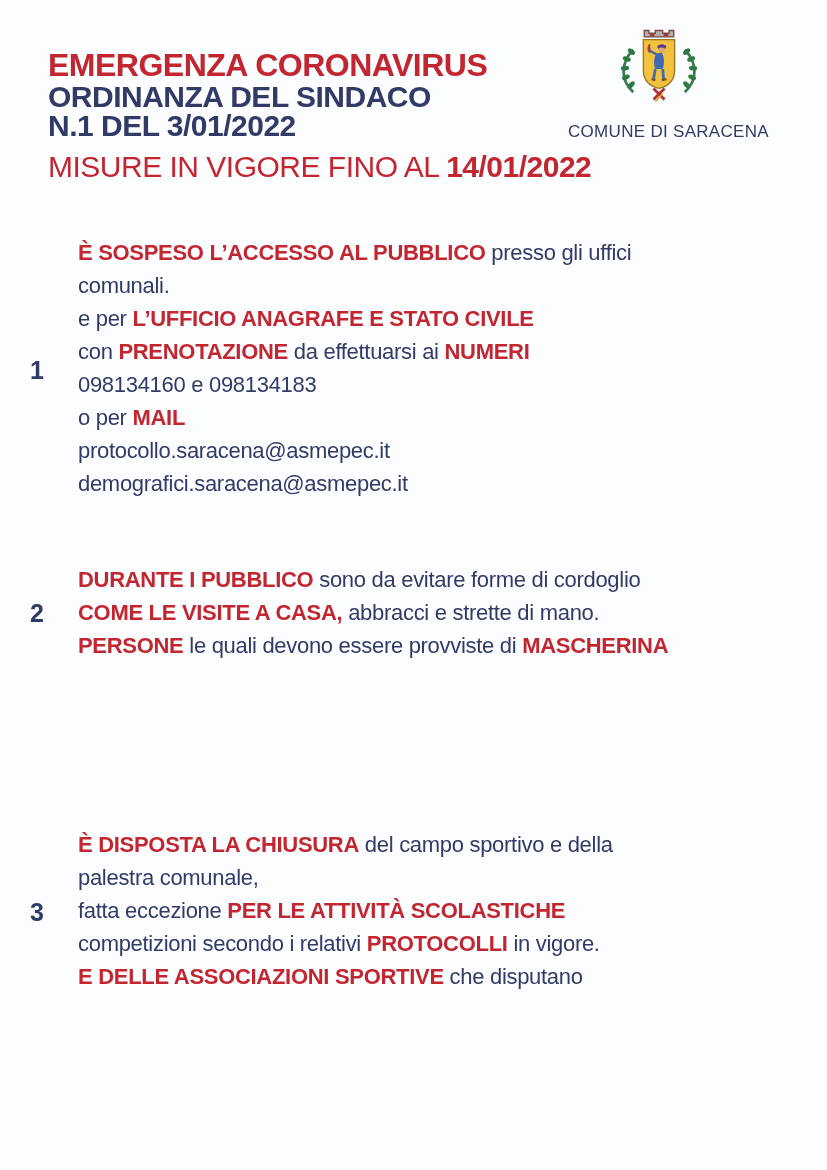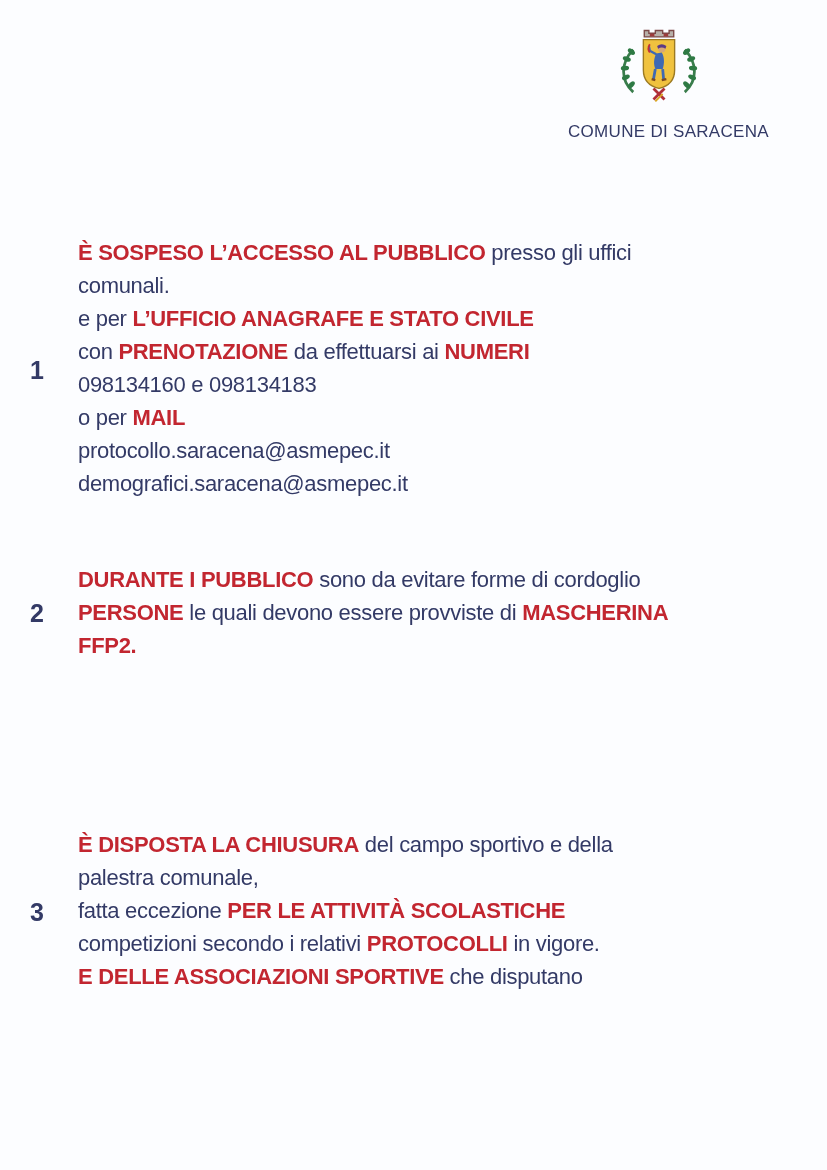--- a/index.html
+++ b/index.html
@@ -64,20 +64,26 @@
   .line .navy{color:var(--navy);font-weight:400;}
   .s1{top:236px;} .s1 .num{top:120px;}
   .s2{top:563px;} .s2 .num{top:36px;}
   .s3{top:828px;} .s3 .num{top:70px;}
 </style>
 </head>
 <body>
 
 <div class="page">
 
+  <div class="titles">
+    <div class="t-main">EMERGENZA CORONAVIRUS</div>
+    <div class="t-ord">ORDINANZA DEL SINDACO</div>
+    <div class="t-ord">N.1 DEL 3/01/2022</div>
+    <div class="t-validity"><span class="v-prefix">MISURE IN VIGORE FINO AL </span><span class="v-date">14/01/2022</span></div>
+  </div>
 
   <div class="brand">
     <svg class="crest" width="92" height="92" viewBox="0 0 100 100" aria-hidden="true">
 
       <g stroke="#3a7d4c" stroke-width="3" fill="none">
         <path d="M22,74 C8,62 8,42 22,28"></path>
         <path d="M78,74 C92,62 92,42 78,28"></path>
       </g>
       <g fill="#2e7a44">
         <ellipse cx="14" cy="58" rx="4.5" ry="2.6" transform="rotate(-25 14 58)"></ellipse>
@@ -128,22 +134,22 @@
           <p class="line"><span class="navy">098134160 e 098134183</span></p>
           <p class="line"><span class="navy">o per </span><span class="red">MAIL</span></p>
           <p class="line"><span class="navy">protocollo.saracena@asmepec.it</span></p>
           <p class="line"><span class="navy">demografici.saracena@asmepec.it</span></p>
         </div>
       </section>
       <section class="measure s2">
         <div class="num">2</div>
         <div class="lines">
           <p class="line"><span class="red">DURANTE I PUBBLICO</span><span class="navy"> sono da evitare forme di cordoglio</span></p>
+          <p class="line"><span class="red">COME LE VISITE A CASA,</span><span class="navy"> abbracci e strette di mano.</span></p>
           <p class="line"><span class="red">PERSONE</span><span class="navy"> le quali devono essere provviste di </span><span class="red">MASCHERINA</span></p>
-          <p class="line"><span class="red">FFP2.</span></p>
         </div>
       </section>
       <section class="measure s3">
         <div class="num">3</div>
         <div class="lines">
           <p class="line"><span class="red">È DISPOSTA LA CHIUSURA</span><span class="navy"> del campo sportivo e della</span></p>
           <p class="line"><span class="navy">palestra comunale,</span></p>
           <p class="line"><span class="navy">fatta eccezione </span><span class="red">PER LE ATTIVITÀ SCOLASTICHE</span></p>
           <p class="line"><span class="navy">competizioni secondo i relativi </span><span class="red">PROTOCOLLI</span><span class="navy"> in vigore.</span></p>
           <p class="line"><span class="red">E DELLE ASSOCIAZIONI SPORTIVE</span><span class="navy"> che disputano</span></p>

